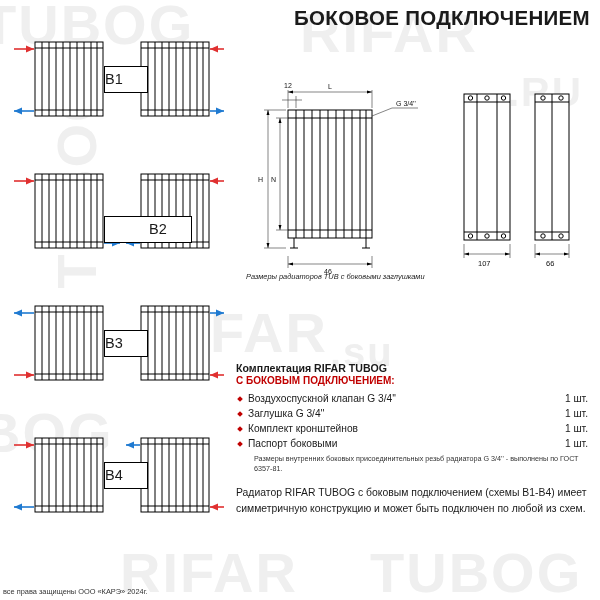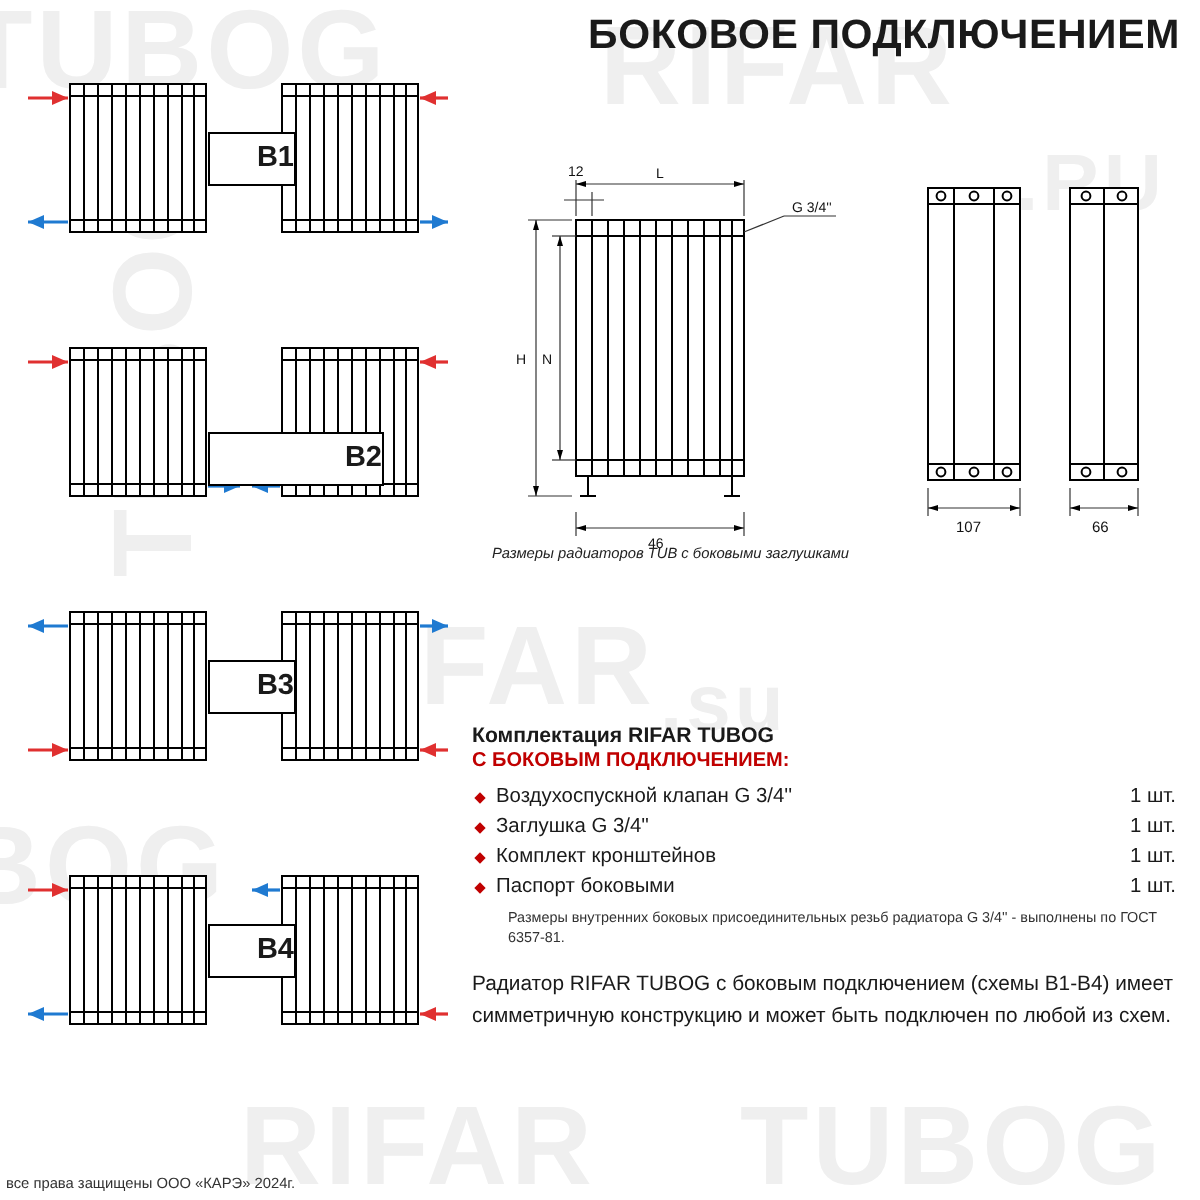--- a/index.html
+++ b/index.html
@@ -21,21 +21,21 @@
     z-index:3;
   }
   .header .t1,.header .t2{
     font-size:20.5px;font-weight:bold;letter-spacing:.3px;line-height:23px;
   }
 
   
   .scheme{position:absolute;z-index:2;}
   .blabel{
     position:absolute;width:42px;height:25px;border:1.6px solid #000;
-    background:#fff;font-size:14.5px;font-weight:bold;text-align:right;
+    background:#fff;font-size:14.5px;font-weight:normal;text-align:left;
     line-height:25px;
   }
 
   
   .tech{position:absolute;left:246px;top:82px;width:200px;height:200px;z-index:2;}
   .techcap{
     position:absolute;left:246px;top:272px;width:230px;
     font-size:7.4px;font-style:italic;color:#222;z-index:2;
   }
 

